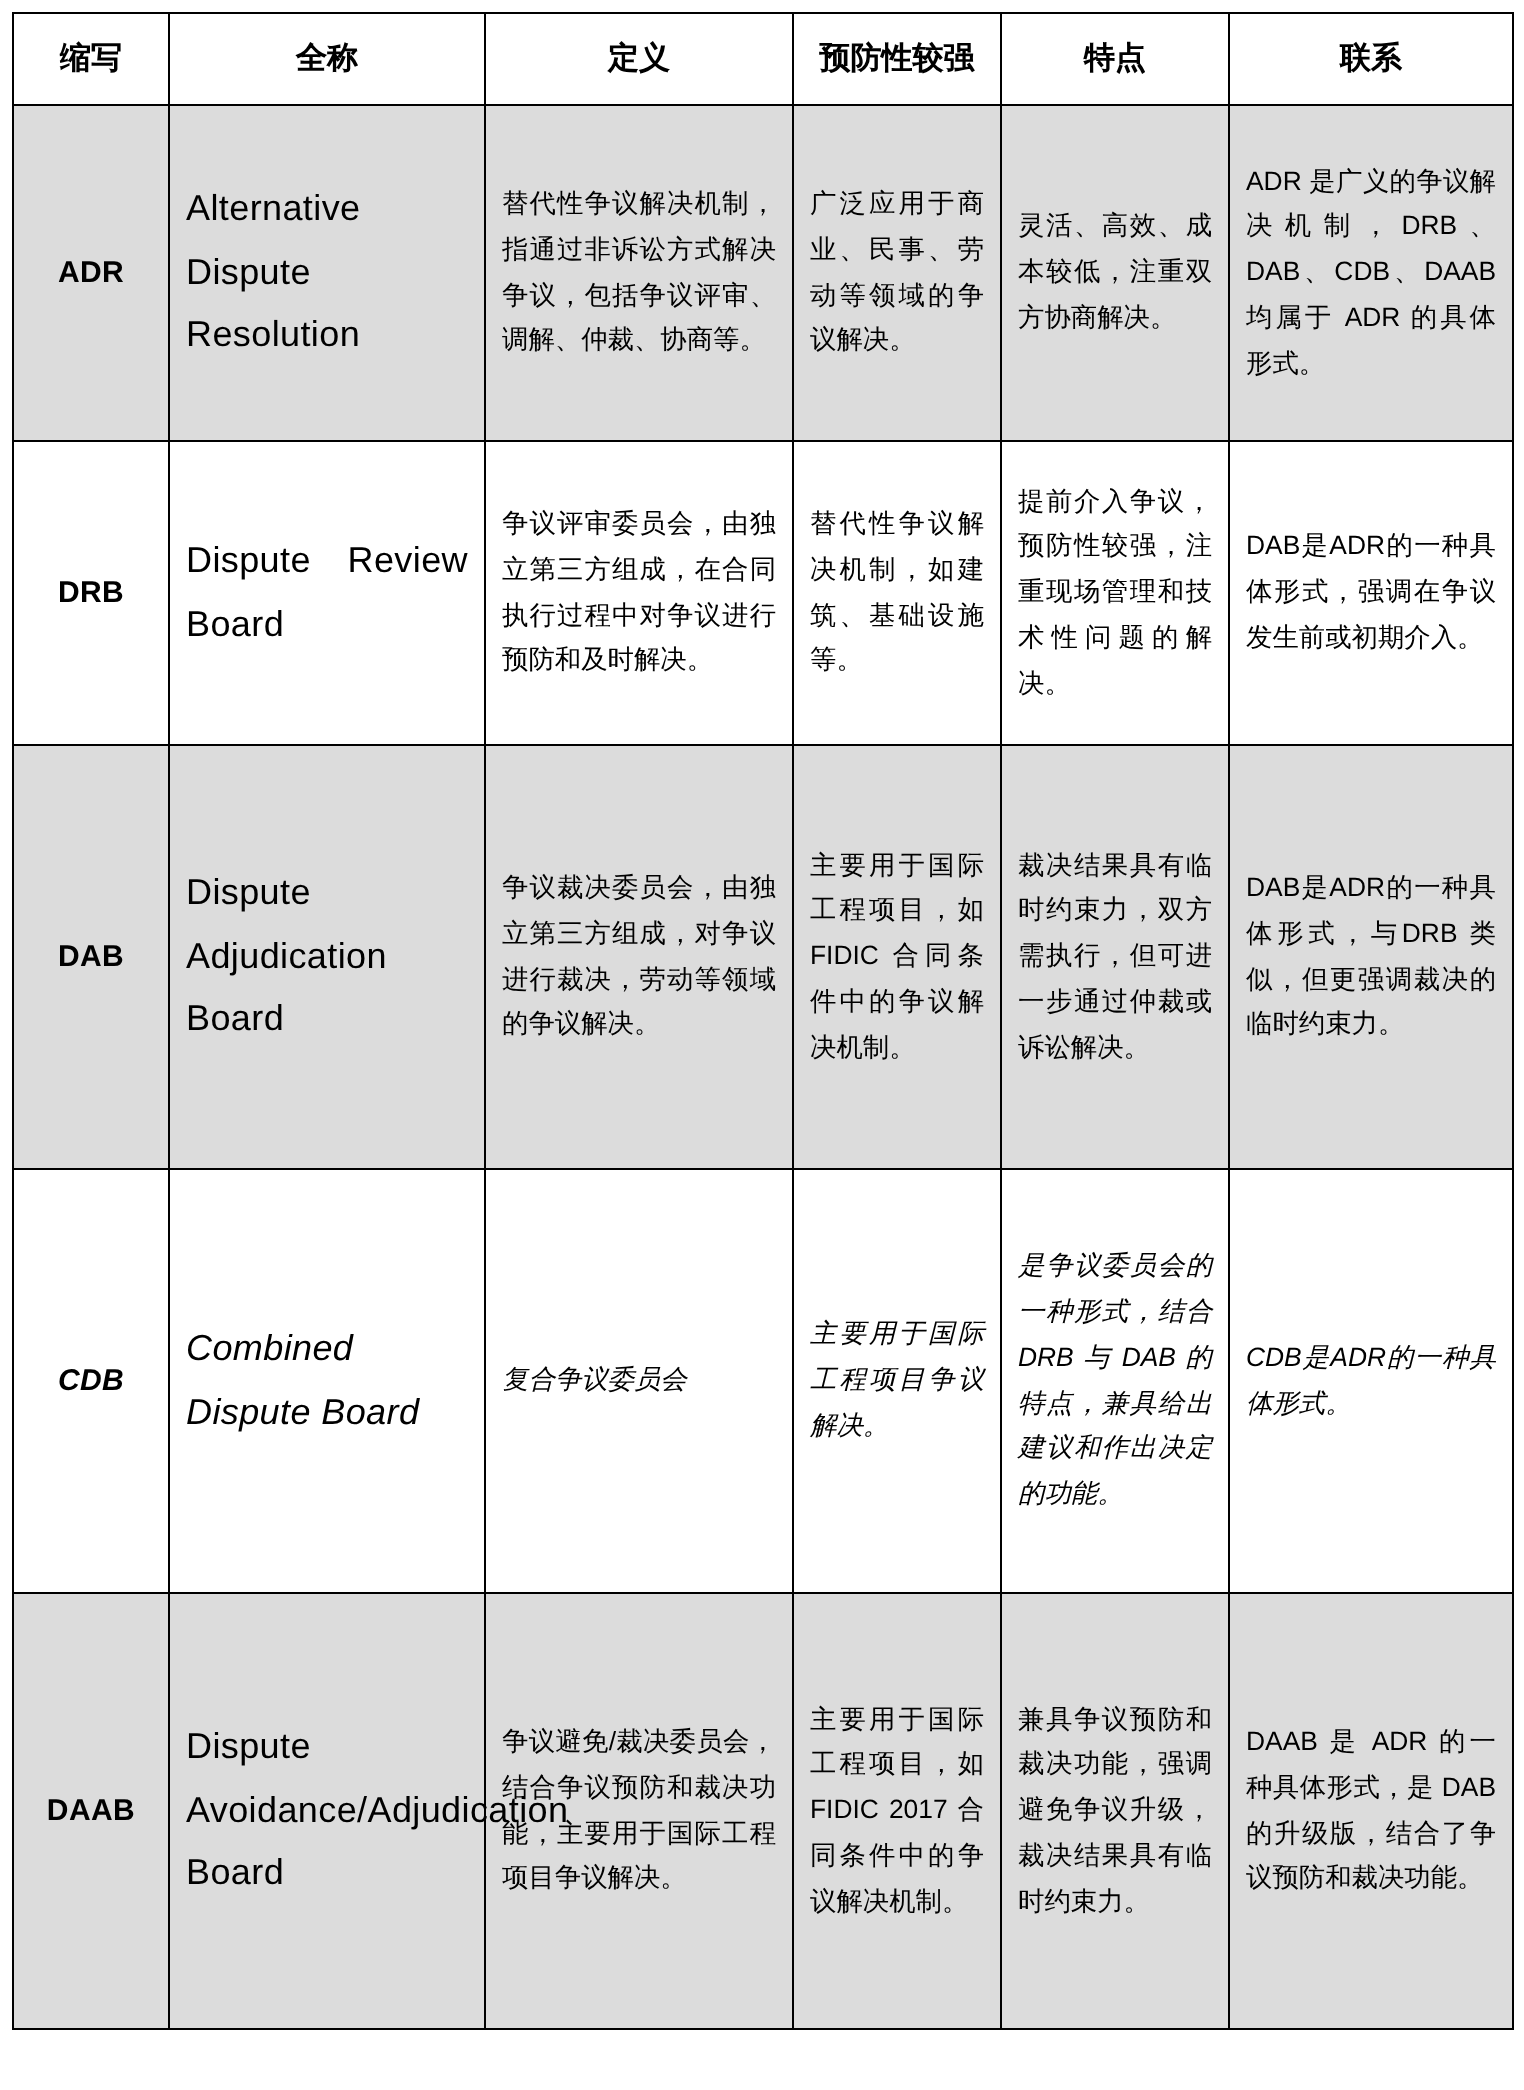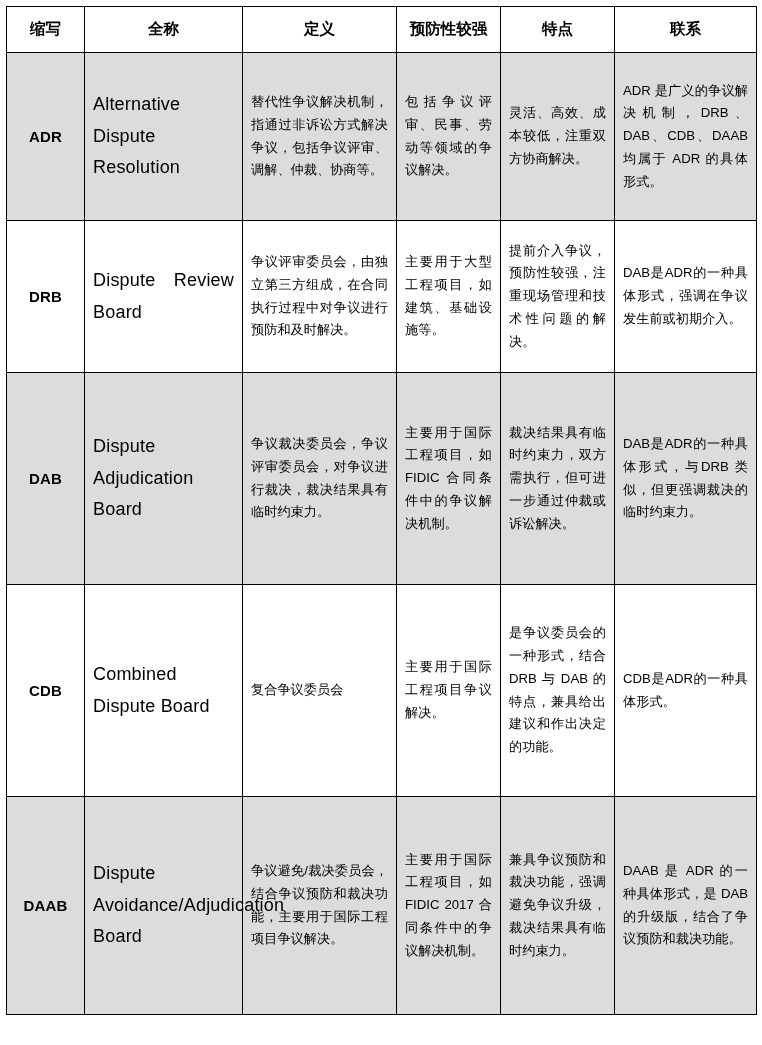--- a/index.html
+++ b/index.html
@@ -72,21 +72,21 @@
   tr.shaded td {
     background: #dcdcdc;
   }
   tr.plain td {
     background: #ffffff;
   }
   
   tr.r-adr  td { height: 168px; }
   tr.r-drb  td { height: 152px; }
   tr.r-dab  td { height: 212px; }
-  tr.r-cdb  td { height: 212px; }
+  tr.r-cdb  td { height: 212px; font-style: italic; }
   tr.r-daab td { height: 218px; }
 </style>
 </head>
 <body>
 
 <div class="sheet">
   <table class="adr-table">
     <colgroup>
       <col class="c-abbr">
       <col class="c-full">
@@ -103,36 +103,36 @@
         <th>预防性较强</th>
         <th>特点</th>
         <th>联系</th>
       </tr>
     </thead>
     <tbody>
       <tr class="shaded r-adr">
         <td class="cell-abbr">ADR</td>
         <td class="cell-full">Alternative Dispute Resolution</td>
         <td class="cell-body">替代性争议解决机制，指通过非诉讼方式解决争议，包括争议评审、调解、仲裁、协商等。</td>
-        <td class="cell-body">包括争议评审、民事、劳动等领域的争议解决。</td>
+        <td class="cell-body">广泛应用于商业、民事、劳动等领域的争议解决。</td>
         <td class="cell-body">灵活、高效、成本较低，注重双方协商解决。</td>
         <td class="cell-body">ADR 是广义的争议解决机制，DRB、DAB、CDB、DAAB 均属于 ADR 的具体形式。</td>
       </tr>
       <tr class="plain r-drb">
         <td class="cell-abbr">DRB</td>
         <td class="cell-full">Dispute Review Board</td>
         <td class="cell-body">争议评审委员会，由独立第三方组成，在合同执行过程中对争议进行预防和及时解决。</td>
-        <td class="cell-body">主要用于大型工程项目，如建筑、基础设施等。</td>
+        <td class="cell-body">替代性争议解决机制，如建筑、基础设施等。</td>
         <td class="cell-body">提前介入争议，预防性较强，注重现场管理和技术性问题的解决。</td>
         <td class="cell-body">DAB是ADR的一种具体形式，强调在争议发生前或初期介入。</td>
       </tr>
       <tr class="shaded r-dab">
         <td class="cell-abbr">DAB</td>
         <td class="cell-full">Dispute Adjudication Board</td>
-        <td class="cell-body">争议裁决委员会，争议评审委员会，对争议进行裁决，裁决结果具有临时约束力。</td>
+        <td class="cell-body">争议裁决委员会，由独立第三方组成，对争议进行裁决，劳动等领域的争议解决。</td>
         <td class="cell-body">主要用于国际工程项目，如 FIDIC 合同条件中的争议解决机制。</td>
         <td class="cell-body">裁决结果具有临时约束力，双方需执行，但可进一步通过仲裁或诉讼解决。</td>
         <td class="cell-body">DAB是ADR的一种具体形式，与DRB 类似，但更强调裁决的临时约束力。</td>
       </tr>
       <tr class="plain r-cdb">
         <td class="cell-abbr">CDB</td>
         <td class="cell-full">Combined Dispute Board</td>
         <td class="cell-body">复合争议委员会</td>
         <td class="cell-body">主要用于国际工程项目争议解决。</td>
         <td class="cell-body">是争议委员会的一种形式，结合 DRB 与 DAB 的特点，兼具给出建议和作出决定的功能。</td>

